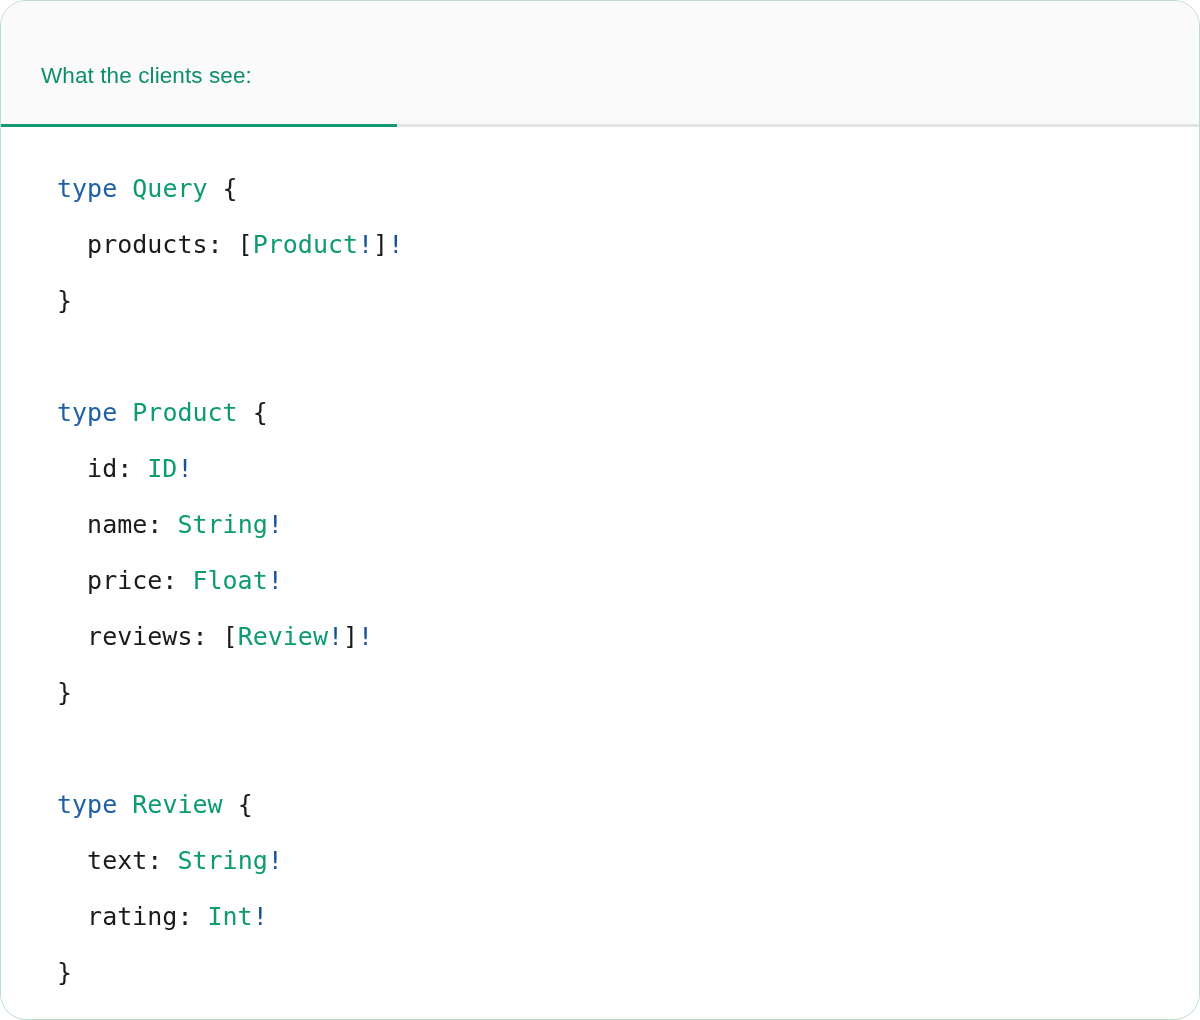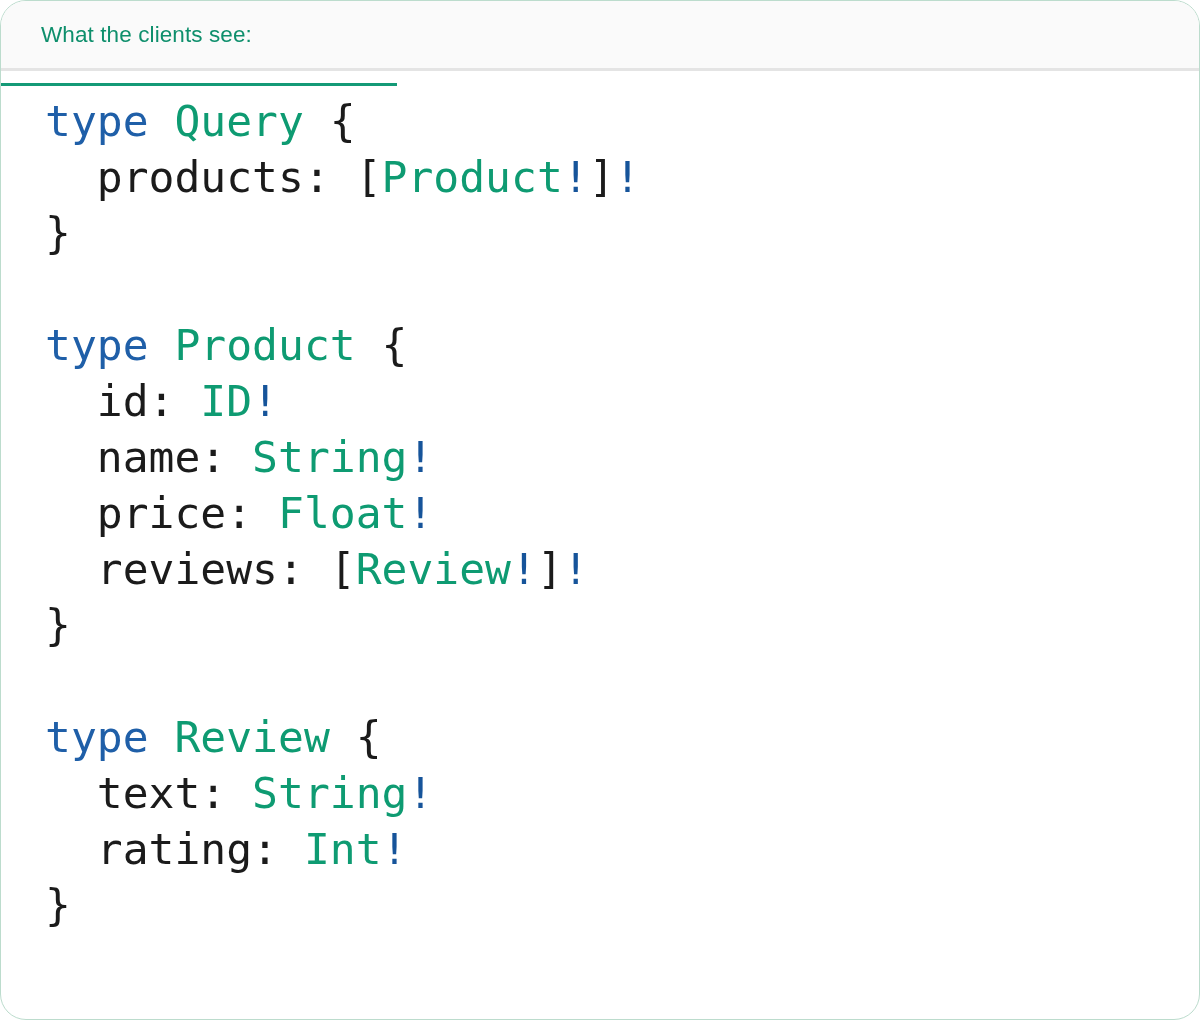--- a/index.html
+++ b/index.html
@@ -24,25 +24,25 @@
     background: #ffffff;
     border: 1px solid #bcdccd;
     border-radius: 26px;
     overflow: hidden;
   }
 
   
   .tabstrip {
     position: relative;
     box-sizing: border-box;
-    height: 70px;
+    height: 126px;
     background: #fafafa;
     border-bottom: 3px solid #e4e4e4;
     display: flex;
-    align-items: center;
+    align-items: flex-end;
   }
   .tab {
     position: relative;
     box-sizing: border-box;
     height: 97px;
     display: flex;
     align-items: center;
     padding: 0 40px 0 40px;
     width: 396px;
   }
@@ -63,23 +63,23 @@
     background: #149a77;
   }
 
   
   .code-body {
     box-sizing: border-box;
     padding: 18px 0 0 40px;
     background: #ffffff;
   }
   pre.code {
-    margin: 4px;
+    margin: 16px;
     font-family: "DejaVu Sans Mono", "Liberation Mono", monospace;
-    font-size: 43px;
+    font-size: 25px;
     line-height: 56px;
     white-space: pre;
     color: #1b1b1b;
     letter-spacing: 0;
   }
   .ln { display: block; height: 56px; }
   .kw   { color: #1f5fa8; }   
   .typ  { color: #0e9b72; }   
   .pun  { color: #1b1b1b; }   
   .bang { color: #16549a; }   

